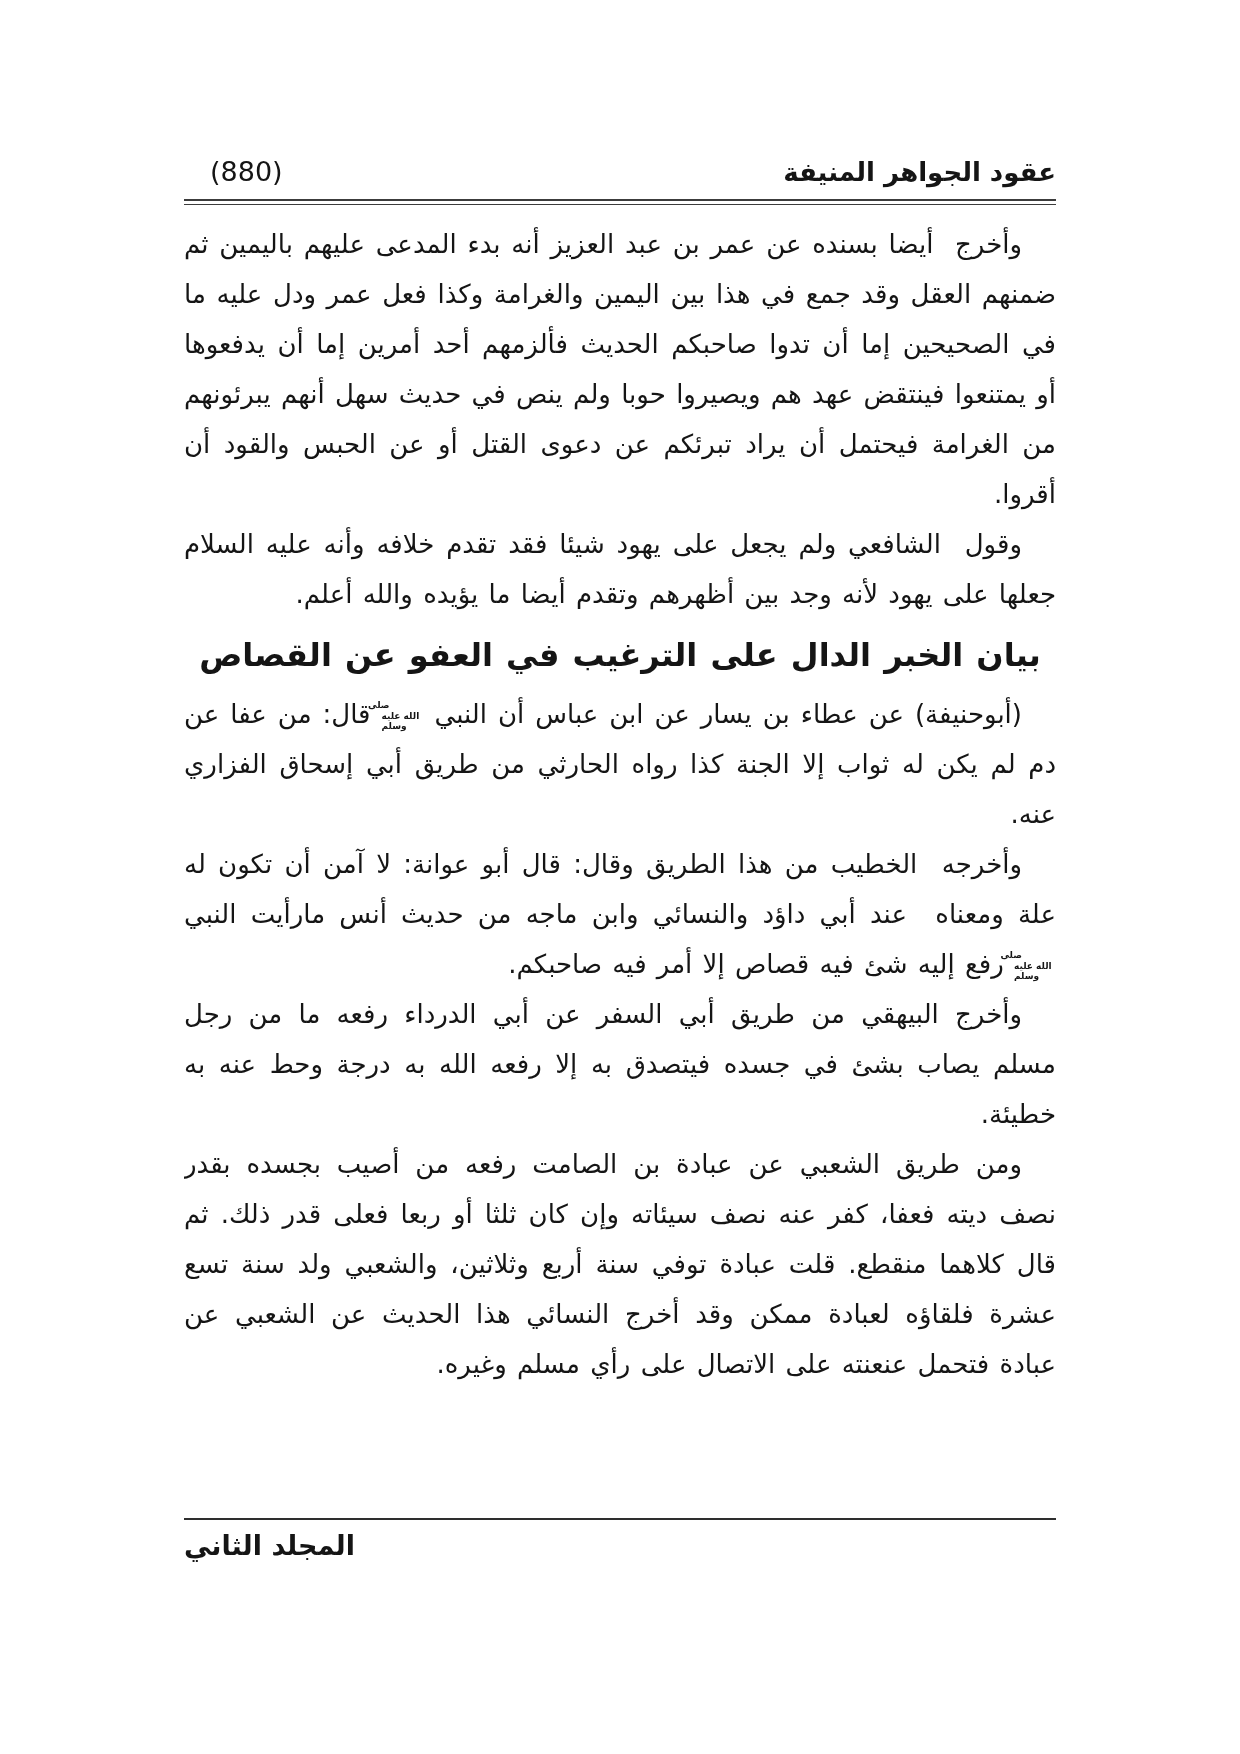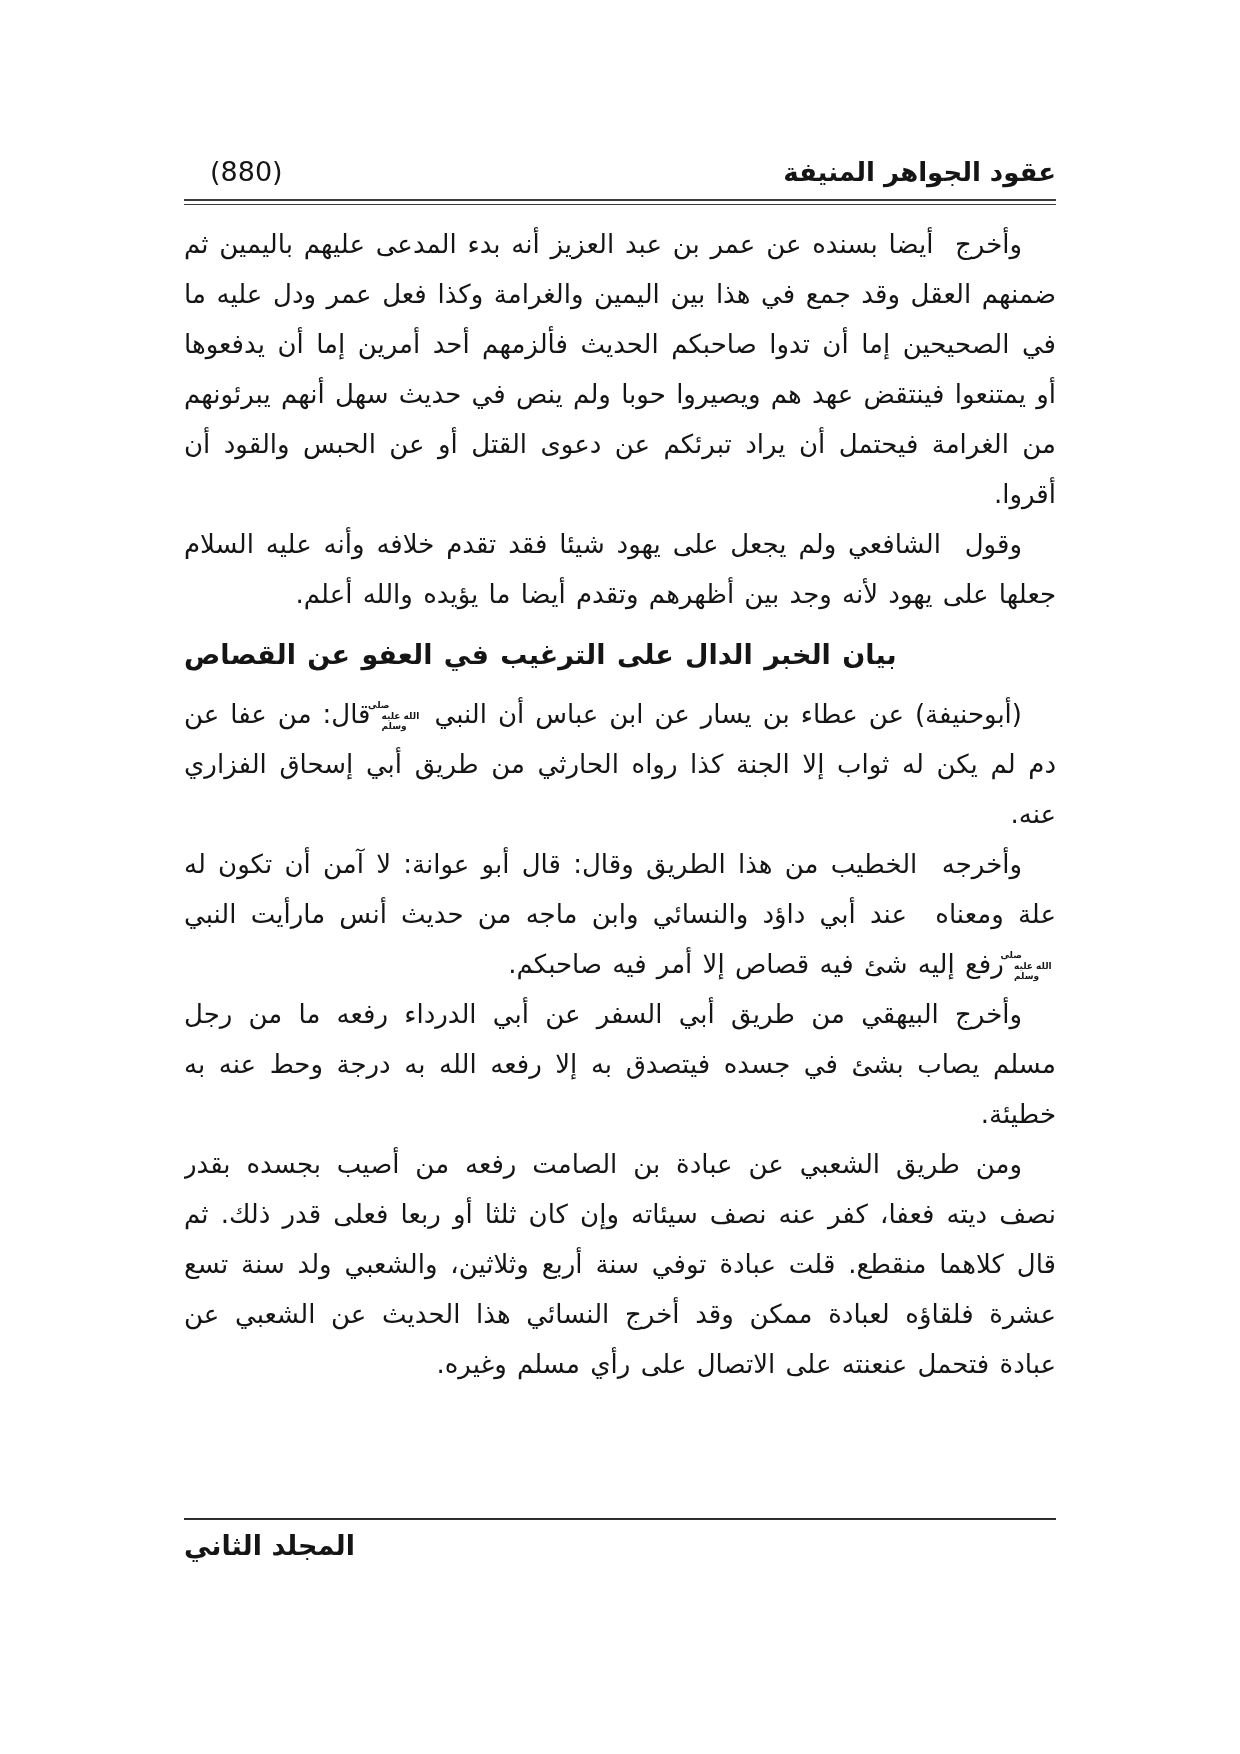--- a/index.html
+++ b/index.html
@@ -54,23 +54,23 @@
   }
   .para {
     margin: 0;
     text-indent: 34px;
   }
   .para.no-indent {
     text-indent: 0;
   }
   .section-heading {
     margin: 10px 0 8px 0;
-    font-size: 27px;
+    font-size: 32px;
     font-weight: bold;
-    text-align: left;
+    text-align: center;
     line-height: 52px;
     text-indent: 0;
   }
   .pbuh {
     display: inline-block;
     width: 42px;
     font-size: 9px;
     font-weight: bold;
     line-height: 1.15;
     text-align: left;

